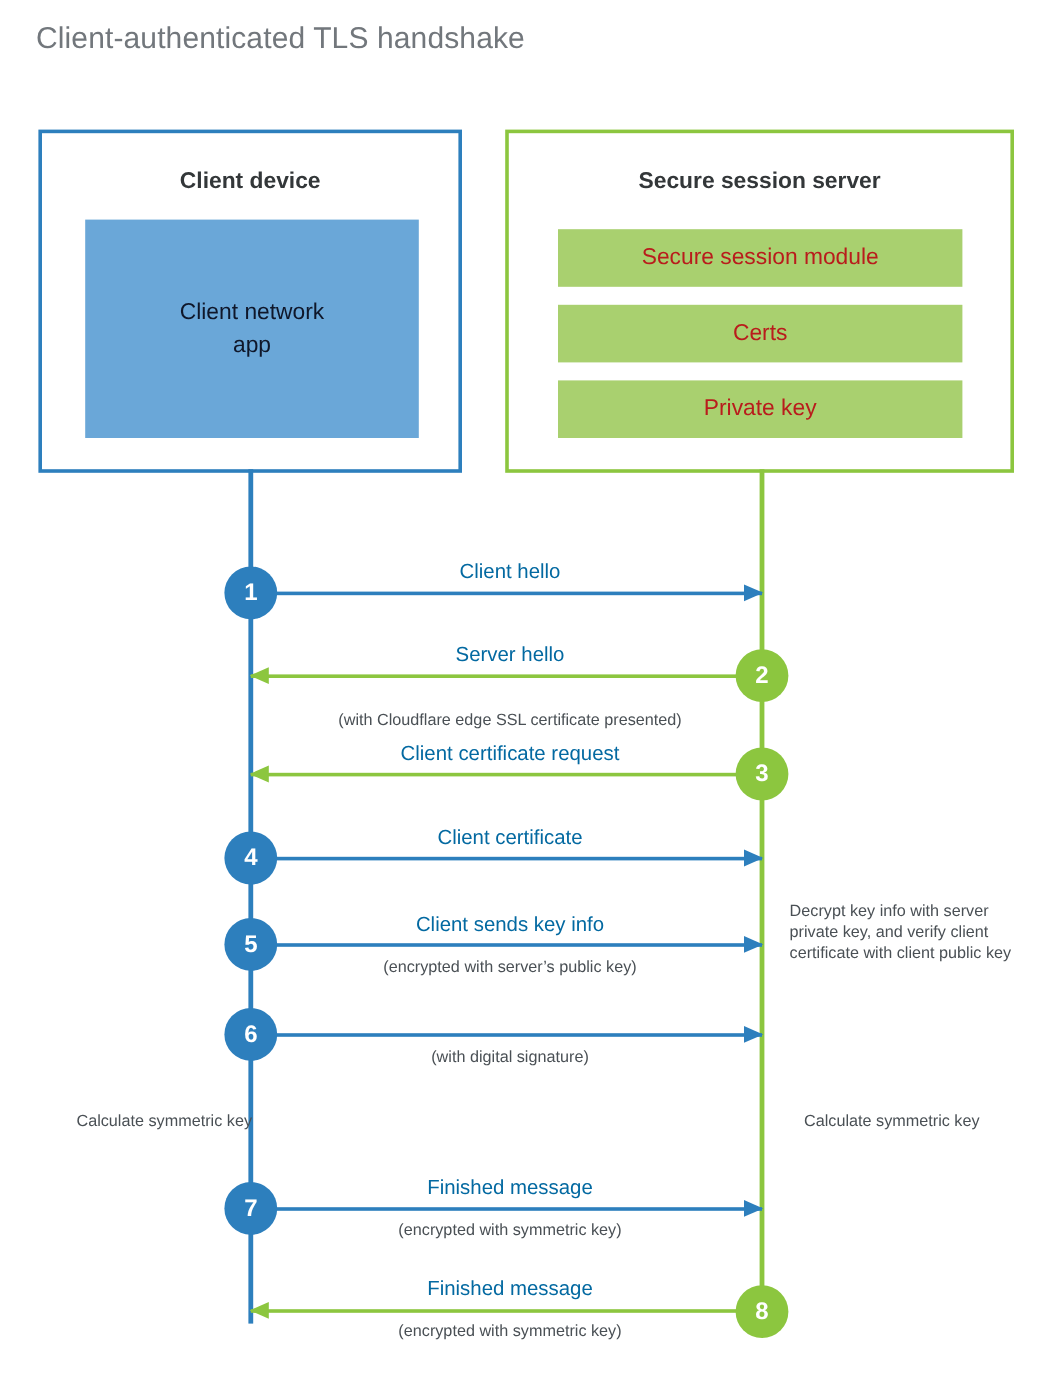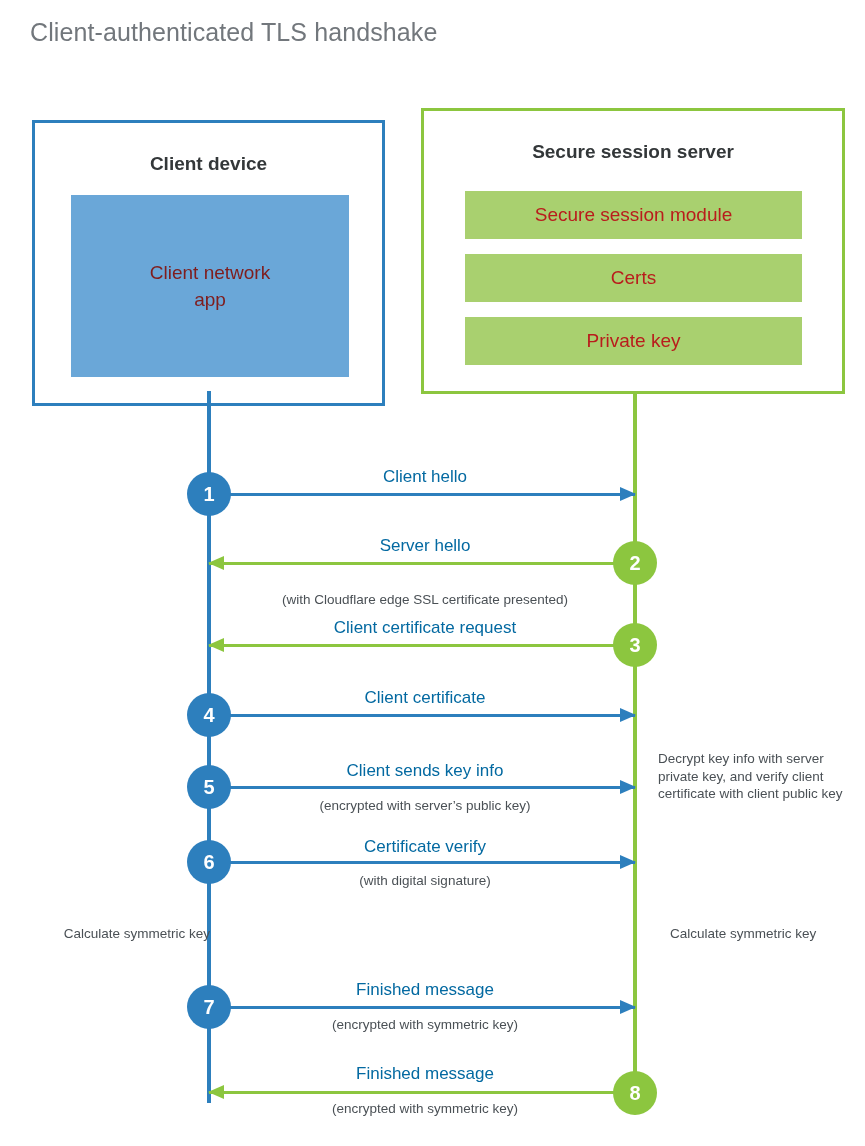--- a/index.html
+++ b/index.html
@@ -35,21 +35,21 @@
   }
 
   
   .entity-box {
     position: absolute;
     box-sizing: border-box;
     background: #ffffff;
   }
   .entity-box.client {
     left: 32px;
-    top: 120px;
+    top: 108px;
     width: 353px;
     height: 286px;
     border: 3px solid #2d7fbd;
   }
   .entity-box.server {
     left: 421px;
     top: 108px;
     width: 424px;
     height: 286px;
     border: 3px solid #8cc63f;
@@ -65,21 +65,21 @@
     color: #333739;
   }
 
   .client-app {
     position: absolute;
     left: 36px;
     top: 72px;
     width: 278px;
     height: 182px;
     background: #6aa7d8;
-    color: #7f1d1d;
+    color: #0f172a;
     font-size: 19px;
     line-height: 27px;
     display: flex;
     align-items: center;
     justify-content: center;
     text-align: center;
   }
 
   .server-bar {
     position: absolute;
@@ -263,21 +263,20 @@
 
   <div class="msg-label" style="top:761px">Client sends key info</div>
   <div class="msg-arrow to-right" style="left:209px; top:786px; width:426px">
       <span class="head"></span>
     </div>
   <div class="msg-sublabel" style="top:798px">(encrypted with server’s public key)</div>
   <div class="step-circle client-side" style="left:187px; top:765px">5</div>
 
   <div class="side-note right-note-decrypt">Decrypt key info with server private key, and verify client certificate with client public key</div>
 
-  <div class="msg-label" style="top:837px">Certificate verify</div>
   <div class="msg-arrow to-right" style="left:209px; top:861px; width:426px">
       <span class="head"></span>
     </div>
   <div class="msg-sublabel" style="top:873px">(with digital signature)</div>
   <div class="step-circle client-side" style="left:187px; top:840px">6</div>
 
   <div class="side-note left-note">Calculate symmetric key</div>
   <div class="side-note right-note-calc">Calculate symmetric key</div>
 
   <div class="msg-label" style="top:980px">Finished message</div>

